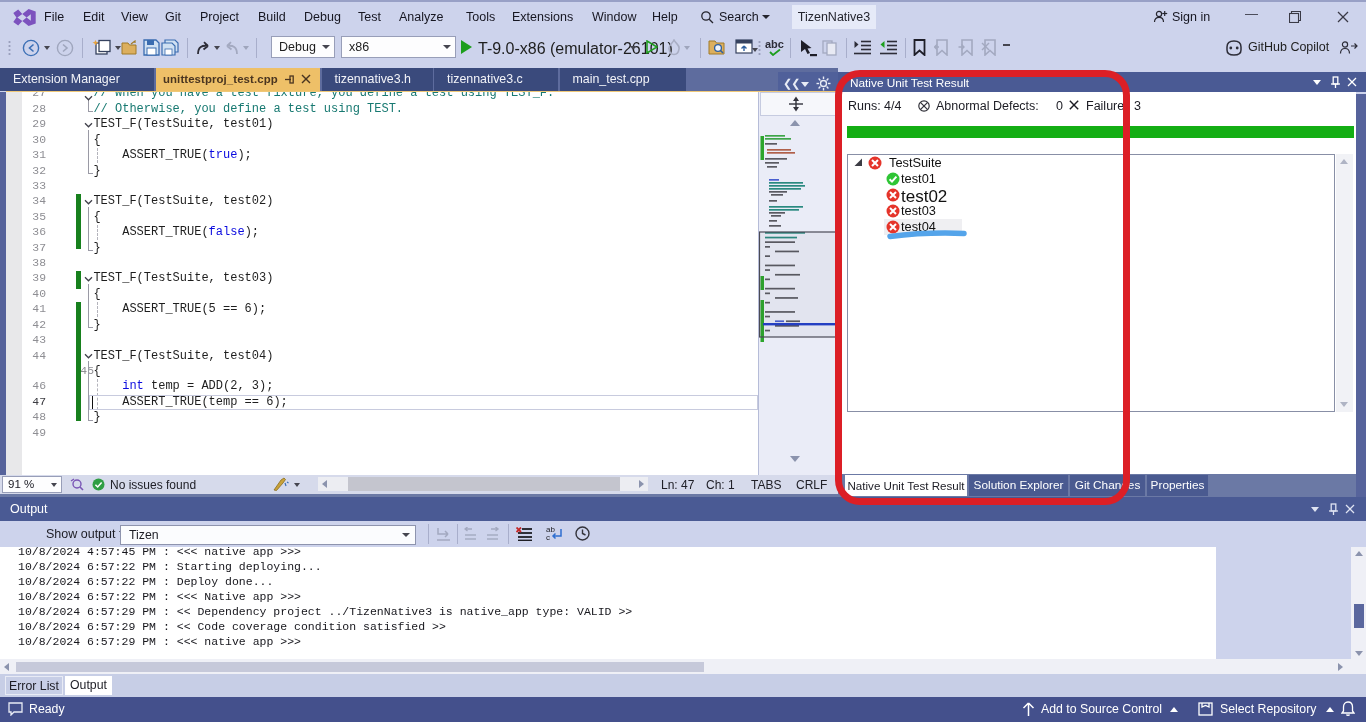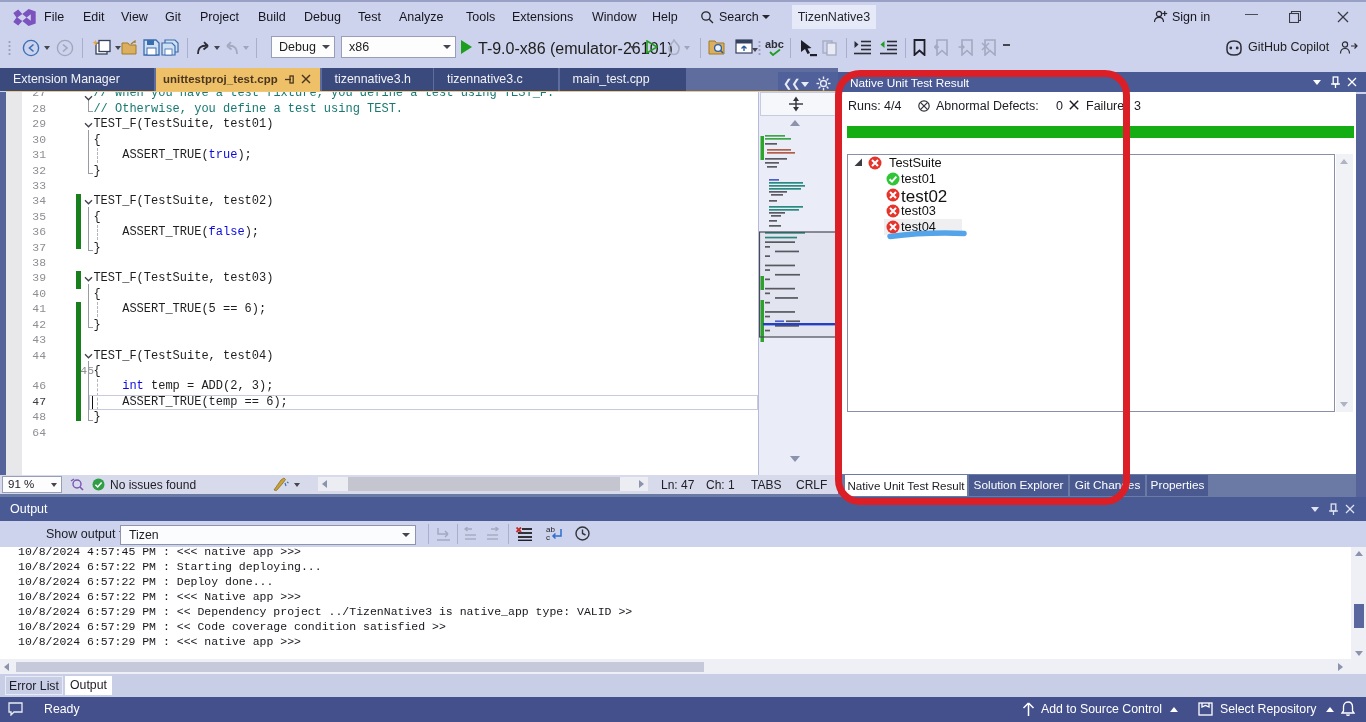--- a/index.html
+++ b/index.html
@@ -275,21 +275,21 @@
  <div class="lnum" style="top:179.4px;">39</div>
     <div class="lnum" style="top:194.9px;">40</div>
  <div class="lnum" style="top:210.3px;">41</div>
     <div class="lnum" style="top:225.7px;">42</div>
  <div class="lnum" style="top:241.1px;">43</div>
     <div class="lnum" style="top:256.5px;">44</div>
  <div class="lnum" style="top:272.0px;margin-left:48px;">45</div>
     <div class="lnum" style="top:287.4px;">46</div>
  <div class="lnum" style="top:302.8px;color:#3c3c42;">47</div>
     <div class="lnum" style="top:318.2px;padding-left:24px;">48</div>
- <div class="lnum" style="top:333.6px;">64</div>
+ <div class="lnum" style="top:333.6px;">49</div>
  <div class="gbar" style="top:102px;height:55px;"></div>
  <div class="gbar" style="top:179px;height:18px;"></div>
  <div class="gbar" style="top:210px;height:119px;"></div>
  <div class="oline" style="top:7px;height:12px;"></div>
     <div class="ofoot" style="top:19px;"></div>
  <div class="oline" style="top:38px;height:43px;"></div>
     <div class="ofoot" style="top:81px;"></div>
  <div class="oline" style="top:115px;height:43px;"></div>
     <div class="ofoot" style="top:158px;"></div>
  <div class="oline" style="top:192px;height:43px;"></div>
@@ -558,21 +558,21 @@
  <svg class="abs" style="left:546px;top:4px" width="18" height="17" viewBox="0 0 18 17">
       <text x="0" y="7" font-size="8" fill="#1e1e24" font-family="Liberation Sans">ab</text>
       <text x="0" y="15" font-size="8" fill="#1e1e24" font-family="Liberation Sans">c</text>
       <path d="M15 4 L15 11 L7 11 M9.5 8.5 L7 11 L9.5 13.5" fill="none" stroke="#2f6fd0" stroke-width="1.5"></path>
     </svg>
  <svg class="abs" style="left:575px;top:5px" width="15" height="15" viewBox="0 0 15 15">
       <circle cx="7.5" cy="7.5" r="6.5" fill="none" stroke="#33333b" stroke-width="1.4"></circle>
       <path d="M7.5 3.5 L7.5 7.5 L10.5 9" fill="none" stroke="#33333b" stroke-width="1.4"></path>
     </svg>
 </div>
-<div class="abs mono" style="left:0;top:547px;width:1351px;height:112px;background:#fff;overflow:hidden;font-size:11.5px;color:#16161c;line-height:15px;white-space:pre;">
+<div class="abs mono" style="left:0;top:547px;width:1216px;height:112px;background:#fff;overflow:hidden;font-size:11.5px;color:#16161c;line-height:15px;white-space:pre;">
 <div class="abs" style="left:18px;top:-3px;">10/8/2024 4:57:45 PM : &lt;&lt;&lt; native app &gt;&gt;&gt;</div>
 <div class="abs" style="left:18px;top:12px;">10/8/2024 6:57:22 PM : Starting deploying...</div>
 <div class="abs" style="left:18px;top:27px;">10/8/2024 6:57:22 PM : Deploy done...</div>
 <div class="abs" style="left:18px;top:42px;">10/8/2024 6:57:22 PM : &lt;&lt;&lt; Native app &gt;&gt;&gt;</div>
 <div class="abs" style="left:18px;top:57px;">10/8/2024 6:57:29 PM : &lt;&lt; Dependency project ../TizenNative3 is native_app type: VALID &gt;&gt;</div>
 <div class="abs" style="left:18px;top:72px;">10/8/2024 6:57:29 PM : &lt;&lt; Code coverage condition satisfied &gt;&gt;</div>
 <div class="abs" style="left:18px;top:87px;">10/8/2024 6:57:29 PM : &lt;&lt;&lt; native app &gt;&gt;&gt;</div>
 </div>
 <div class="abs" style="left:0;top:659px;width:1351px;height:15px;background:#EFF0F6;">
  <div class="abs" style="left:4px;top:4px;width:0;height:0;border-top:4px solid transparent;border-bottom:4px solid transparent;border-right:5px solid #8b93ad;"></div>
@@ -587,21 +587,21 @@
 
 <div class="abs" style="left:0;top:674px;width:1366px;height:23px;background:#C7CEE6;">
  <div class="abs" style="left:5px;top:2px;width:58px;height:19px;border:1px solid #E8EBF5;color:#1c1c24;font-size:12.3px;text-align:center;line-height:18px;">Error List</div>
  <div class="abs" style="left:65px;top:2px;width:47px;height:19px;background:#fff;color:#1c1c24;font-size:12.3px;text-align:center;line-height:18px;">Output</div>
 </div>
 
 <div class="abs" style="left:0;top:697px;width:1366px;height:25px;background:#44508C;color:#fff;">
  <svg class="abs" style="left:8px;top:5px" width="15" height="14" viewBox="0 0 15 14">
       <path d="M1 1 L14 1 L14 10 L6 10 L3 13 L3 10 L1 10 Z" fill="none" stroke="#e8ebf5" stroke-width="1.3"></path>
     </svg>
- <div class="abs" style="left:44px;top:5px;font-size:12.3px;">Ready</div>
+ <div class="abs" style="left:29px;top:5px;font-size:12.3px;">Ready</div>
  <svg class="abs" style="left:1022px;top:4px" width="13" height="16" viewBox="0 0 13 16">
       <path d="M6.5 15 L6.5 2 M6.5 2 L1.5 7 M6.5 2 L11.5 7" fill="none" stroke="#fff" stroke-width="1.5"></path>
     </svg>
  <div class="abs" style="left:1041px;top:5px;font-size:12.3px;">Add to Source Control</div>
  <div class="abs" style="left:1170px;top:10px;width:0;height:0;border-left:4.5px solid transparent;border-right:4.5px solid transparent;border-bottom:5px solid #fff;"></div>
  <svg class="abs" style="left:1198px;top:5px" width="15" height="14" viewBox="0 0 15 14">
       <rect x="1" y="1" width="13" height="12" fill="none" stroke="#fff" stroke-width="1.3"></rect>
       <path d="M4 1 L4 5 L7.5 3.5 L11 5 L11 1" fill="none" stroke="#fff" stroke-width="1.3"></path>
     </svg>
  <div class="abs" style="left:1220px;top:5px;font-size:12.3px;">Select Repository</div>

